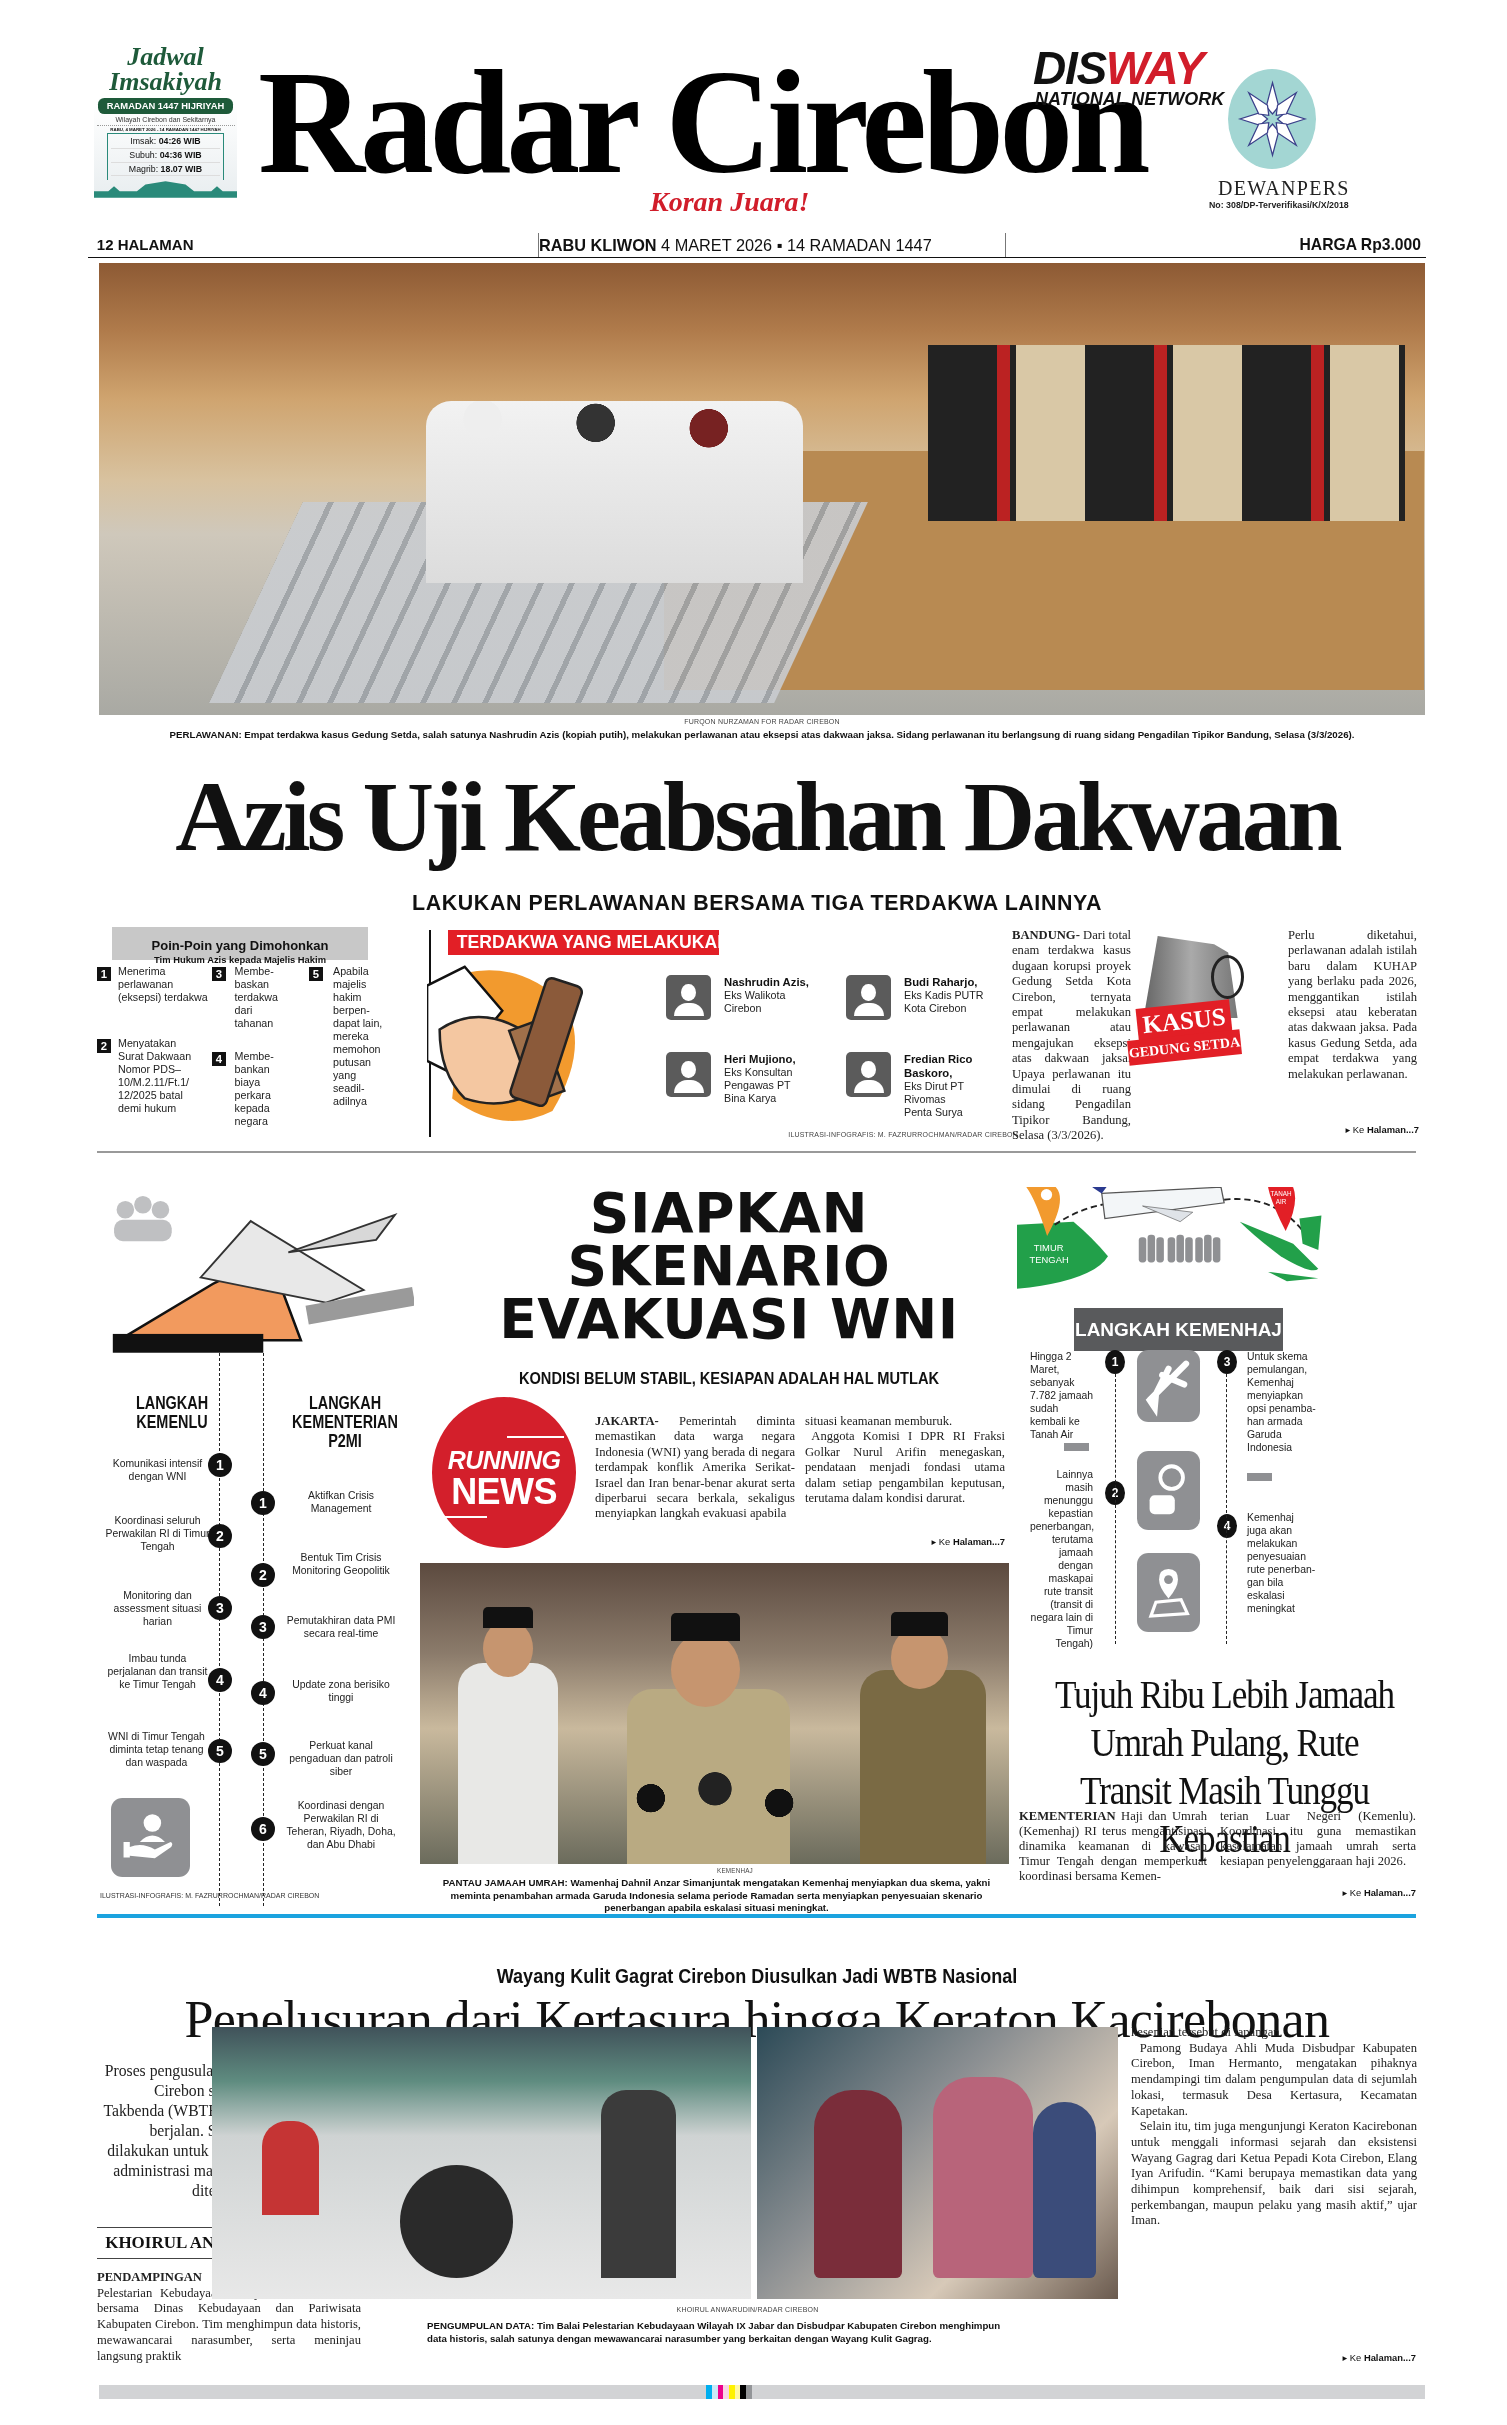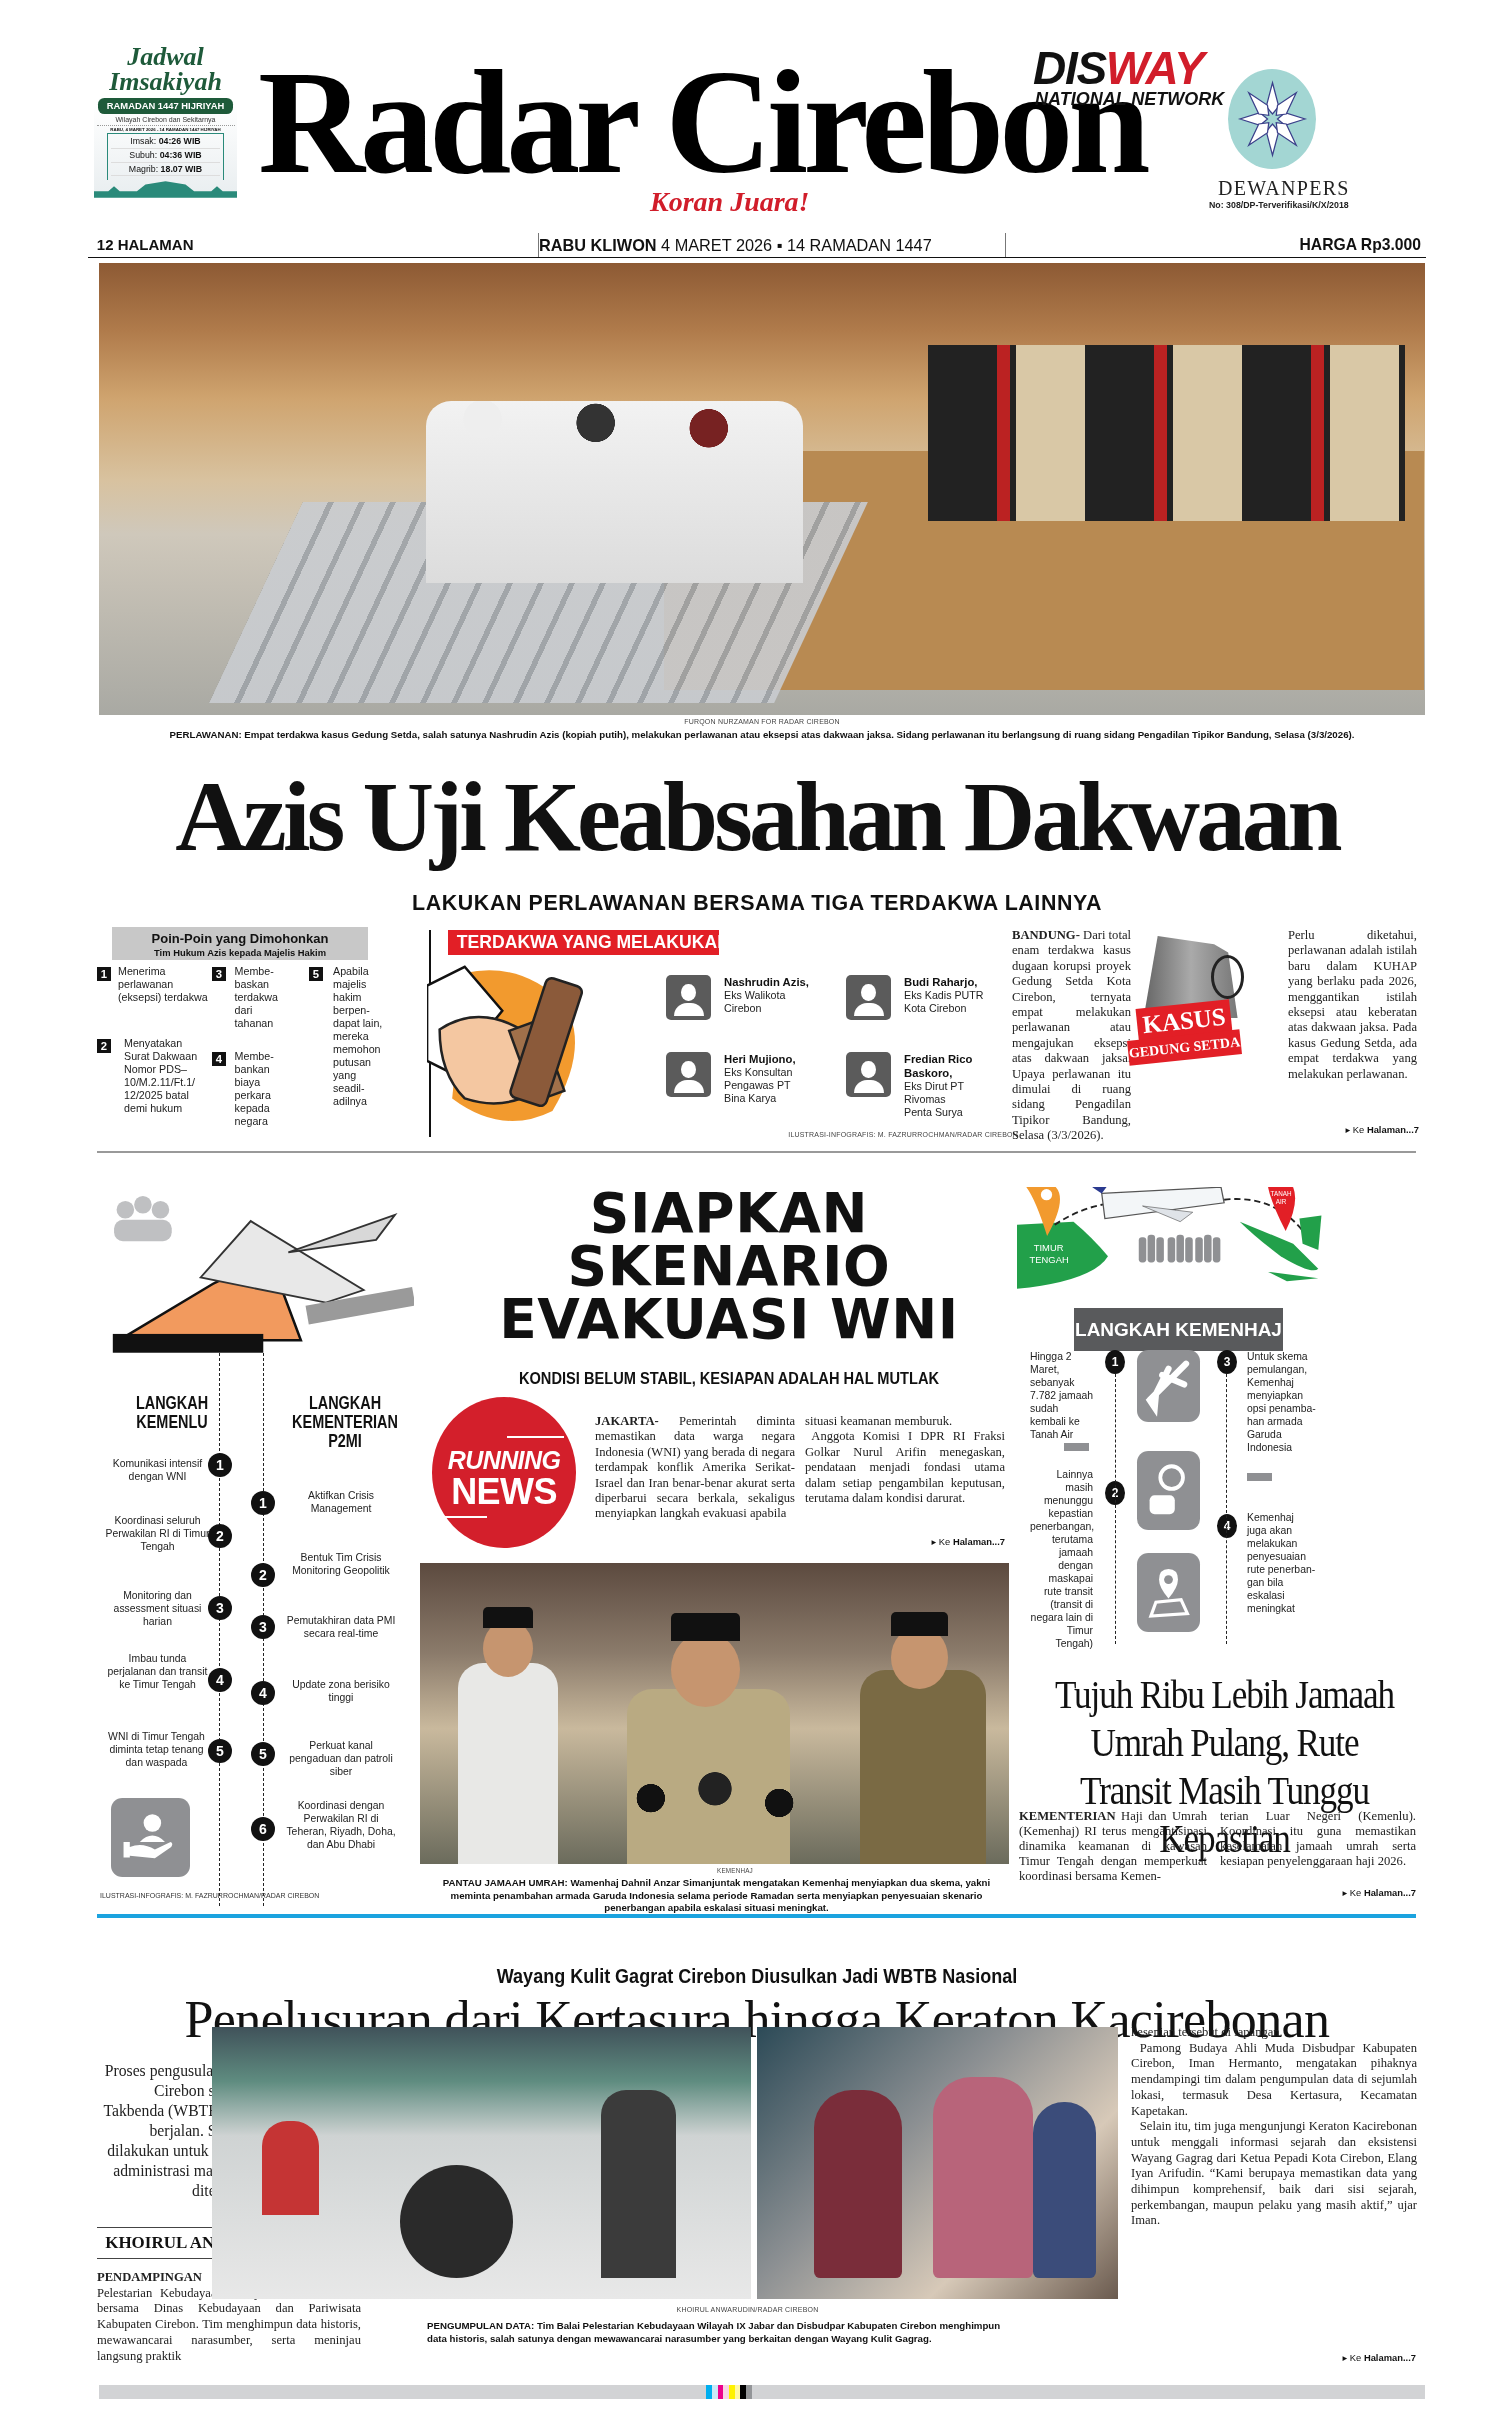--- a/index.html
+++ b/index.html
@@ -33,21 +33,21 @@
 .hero .judges{position:absolute;left:829px;top:82px;width:477px;height:176px;background:repeating-linear-gradient(90deg,#222 0 69px,#b22 69px 82px,#222 82px 88px,#d9c8a6 88px 157px)}
 .hero .desk{position:absolute;left:565px;top:188px;width:760px;height:239px;background:#b88a52}
 .hero .people{position:absolute;left:327px;top:138px;width:377px;height:182px;background:radial-gradient(circle at 15% 10%,#eee 0 19px,transparent 19.5px),radial-gradient(circle at 45% 12%,#333 0 19px,transparent 19.5px),radial-gradient(circle at 75% 15%,#722 0 19px,transparent 19.5px),linear-gradient(#f2f2f2,#dcdcdc);border-radius:25px 25px 0 0}
 .credit{font-size:7px;color:#444;text-align:center;letter-spacing:0.2px}
 .caption{font-size:9.4px;font-weight:bold;color:#111;line-height:12.6px}
 
 .h1{left:88px;top:763px;width:1338px;text-align:center;font-family:"Liberation Serif",serif;font-weight:bold;font-size:99px;letter-spacing:-3.8px;line-height:107px}
 .kicker{left:88px;top:891px;width:1338px;text-align:center;font-weight:bold;font-size:21.4px;letter-spacing:0.6px}
 
 .poin-head{left:112px;top:927px;width:256px;height:33px;background:#c8c8c8;text-align:center;font-weight:bold}
-.poin-head .a{font-size:13px;line-height:16.3px;padding-top:4px}
+.poin-head .a{font-size:13px;line-height:16.3px;padding-top:11px}
 .poin-head .b{font-size:9.4px;line-height:11.3px}
 .poin-item{font-size:10.7px;line-height:13px;color:#222}
 .num-sq{display:inline-block;width:14px;height:14px;background:#111;color:#fff;font-weight:bold;font-size:11.3px;text-align:center;line-height:14px;position:absolute}
 .vline{left:429px;top:930px;width:1.9px;height:207px;background:#111}
 .hrule{background:#999;height:1.9px}
 
 .tbar{left:448px;top:930px;width:271px;height:25px;background:#e21f26;color:#fff;font-weight:bold;font-size:17.6px;line-height:25px;padding-left:8.8px;transform-origin:left;white-space:nowrap;overflow:hidden}
 .gavel{left:427px;top:948px;width:207px;height:188px}
 .person{width:45px;height:45px;background:#5b5b5b;border-radius:5px;position:absolute}
 .person .hd{position:absolute;left:15px;top:8.8px;width:15px;height:17.6px;background:#fff;border-radius:50%}
@@ -164,21 +164,21 @@
   <div class="b">Tim Hukum Azis kepada Majelis Hakim</div>
 </div>
 
 <div class="abs" style="left:97px;top:965px;width:327px;height:176px">
   <div class="abs" style="left:0;top:0;width:113px">
     <span class="num-sq" style="left:0;top:1.9px">1</span>
     <div class="poin-item" style="margin-left:21px">Menerima perlawanan (eksepsi) terdakwa</div>
   </div>
   <div class="abs" style="left:0;top:72px;width:113px">
     <span class="num-sq" style="left:0;top:1.9px">2</span>
-    <div class="poin-item" style="margin-left:27px;width:85px">Menyatakan Surat Dakwaan Nomor PDS–10/M.2.11/Ft.1/ 12/2025 batal demi hukum</div>
+    <div class="poin-item" style="margin-left:21px;width:85px">Menyatakan Surat Dakwaan Nomor PDS–10/M.2.11/Ft.1/ 12/2025 batal demi hukum</div>
   </div>
   <div class="abs" style="left:115px;top:0;width:88px">
     <span class="num-sq" style="left:0;top:1.9px">3</span>
     <div class="poin-item" style="margin-left:22.6px;width:50px">Membe-baskan terdakwa dari tahanan</div>
   </div>
   <div class="abs" style="left:115px;top:85px;width:88px">
     <span class="num-sq" style="left:0;top:1.9px">4</span>
     <div class="poin-item" style="margin-left:22.6px;width:50px">Membe-bankan biaya perkara kepada negara</div>
   </div>
   <div class="abs" style="left:212px;top:0;width:100px">

